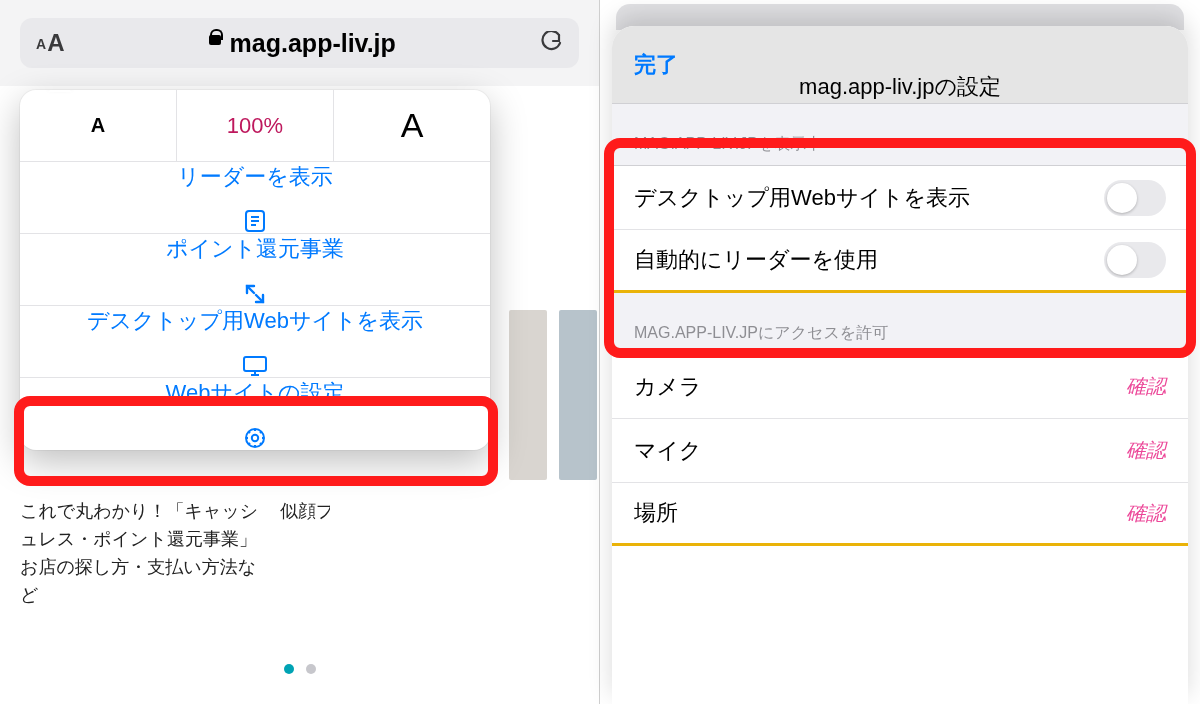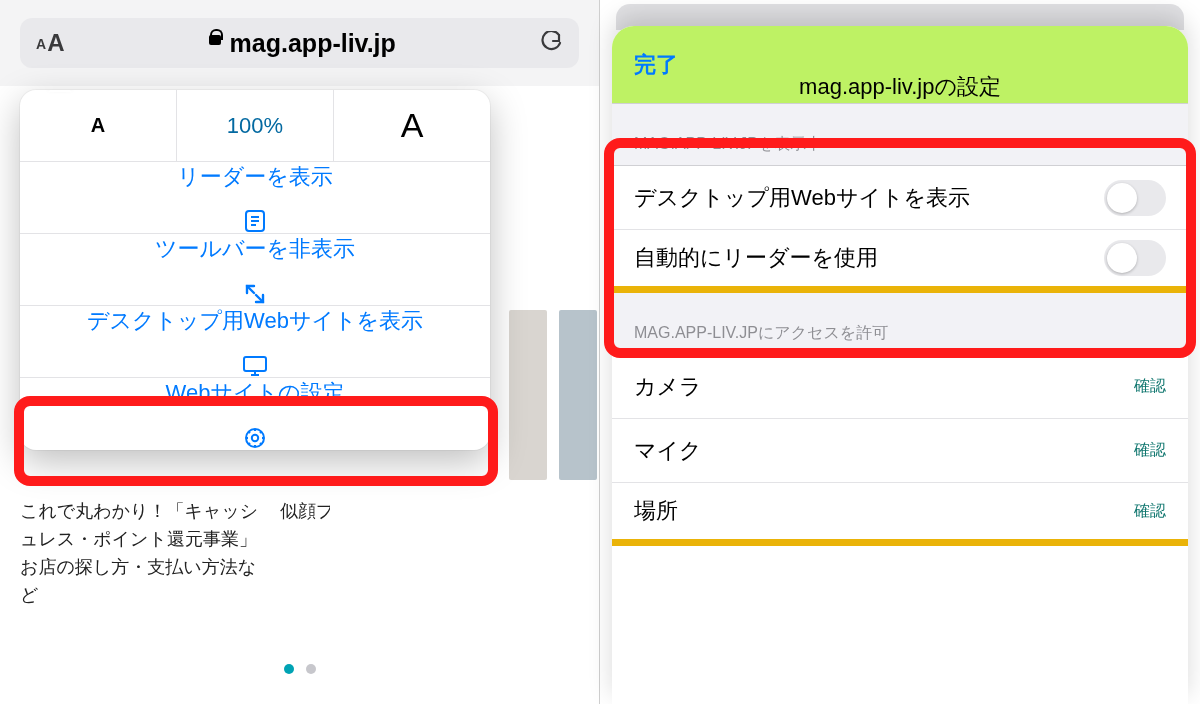--- a/index.html
+++ b/index.html
@@ -37,21 +37,21 @@
   .popover::before {
     content:""; position:absolute; top:-10px; left:28px;
     border-left:12px solid transparent; border-right:12px solid transparent;
     border-bottom:12px solid #fff;
     filter: drop-shadow(0 -2px 2px rgba(0,0,0,.08));
   }
   .zoom-row { display:flex; height:72px; border-bottom:1px solid #e3e3e6; }
   .zoom-cell { flex:1; display:flex; align-items:center; justify-content:center; position:relative; }
   .zoom-cell + .zoom-cell { border-left:1px solid #e3e3e6; }
   .zoom-cell .smA { font-size:20px; font-weight:600; color:#000; }
-  .zoom-cell .mdT { font-size:22px; font-weight:400; color:#0369a1;text-align:center; }
+  .zoom-cell .mdT { font-size:22px; font-weight:400; color:#be185d;text-align:center; }
   .zoom-cell .lgA { font-size:34px; font-weight:500; color:#000; }
 
   .menu-item {
     display:flex; align-items:center; justify-content:space-between;
     height:72px; padding:0 22px; font-size:22px; color:#007aff;
     border-bottom:1px solid #e3e3e6; cursor:pointer;flex-direction:column;
   }
   .menu-item:last-child { border-bottom:none; }
   .menu-item .ico { color:#007aff; }
 
@@ -81,40 +81,40 @@
 
   
   .sheet {
     position:absolute; left:12px; right:12px; top:26px; bottom:0;
     background:#fff; border-radius:22px 22px 0 0;
     box-shadow: 0 -10px 24px rgba(0,0,0,.15);
     overflow:hidden;
   }
   .sheet-hdr {
     height:78px; display:flex; align-items:center; justify-content:center;
-    position:relative; border-bottom:1px solid #d0d0d4; background:#bef264;
+    position:relative; border-bottom:1px solid #d0d0d4; background:#e5e5e5;
   }
   .sheet-hdr .done {
     position:absolute; left:22px; color:#007aff; font-size:22px; font-weight:600;
   }
   .sheet-hdr .title { font-size:22px; font-weight:400; color:#000;margin-top:45px; }
 
   .sec-label {
     padding: 30px 22px 10px; font-size:16px; color:#8e8e93;
     background:#f2f2f6;
   }
   .row {
     display:flex; align-items:center; justify-content:space-between;
     padding:0 22px; height:64px; background:#fff; font-size:22px; color:#000;
     border-top:1px solid #e3e3e6;
   }
   .row:first-of-type { border-top:1px solid #d0d0d4; }
-  .row .val { color:#0f766e; font-size:16px; }
+  .row .val { color:#ec4899; font-size:20px;font-style:italic; }
   .sec-group { background:#fff; }
-  .sec-group .row:last-child { border-bottom:7px solid #eab308; }
+  .sec-group .row:last-child { border-bottom:3px solid #eab308; }
 
   .toggle {
     width:62px; height:36px; border-radius:18px; background:#e9e9ec;
     position:relative;
   }
   .toggle::after {
     content:""; position:absolute; left:3px; top:3px; width:30px; height:30px;
     background:#fff; border-radius:50%; box-shadow:0 1px 3px rgba(0,0,0,.25);
   }
 
@@ -176,21 +176,21 @@
         <span class="ico">
           <svg width="22" height="24" viewBox="0 0 22 24" fill="none" stroke="#007aff" stroke-width="2">
             <rect x="2" y="2" width="18" height="20" rx="3"></rect>
               <line x1="7" y1="8" x2="15" y2="8"></line>
               <line x1="7" y1="12" x2="15" y2="12"></line>
               <line x1="7" y1="16" x2="12" y2="16"></line>
           </svg>
         </span>
       </div>
       <div class="menu-item">
-        <span>ツールバーを非表示</span>
+        <span>ポイント還元事業</span>
         <span class="ico">
           <svg width="22" height="22" viewBox="0 0 22 22" fill="none" stroke="#007aff" stroke-width="2.4" stroke-linecap="round">
             <path d="M3 10 L3 3 L10 3"></path>
               <path d="M19 12 L19 19 L12 19"></path>
               <path d="M3 3 L10 10"></path>
               <path d="M19 19 L12 12"></path>
           </svg>
         </span>
       </div>
       <div class="menu-item">

